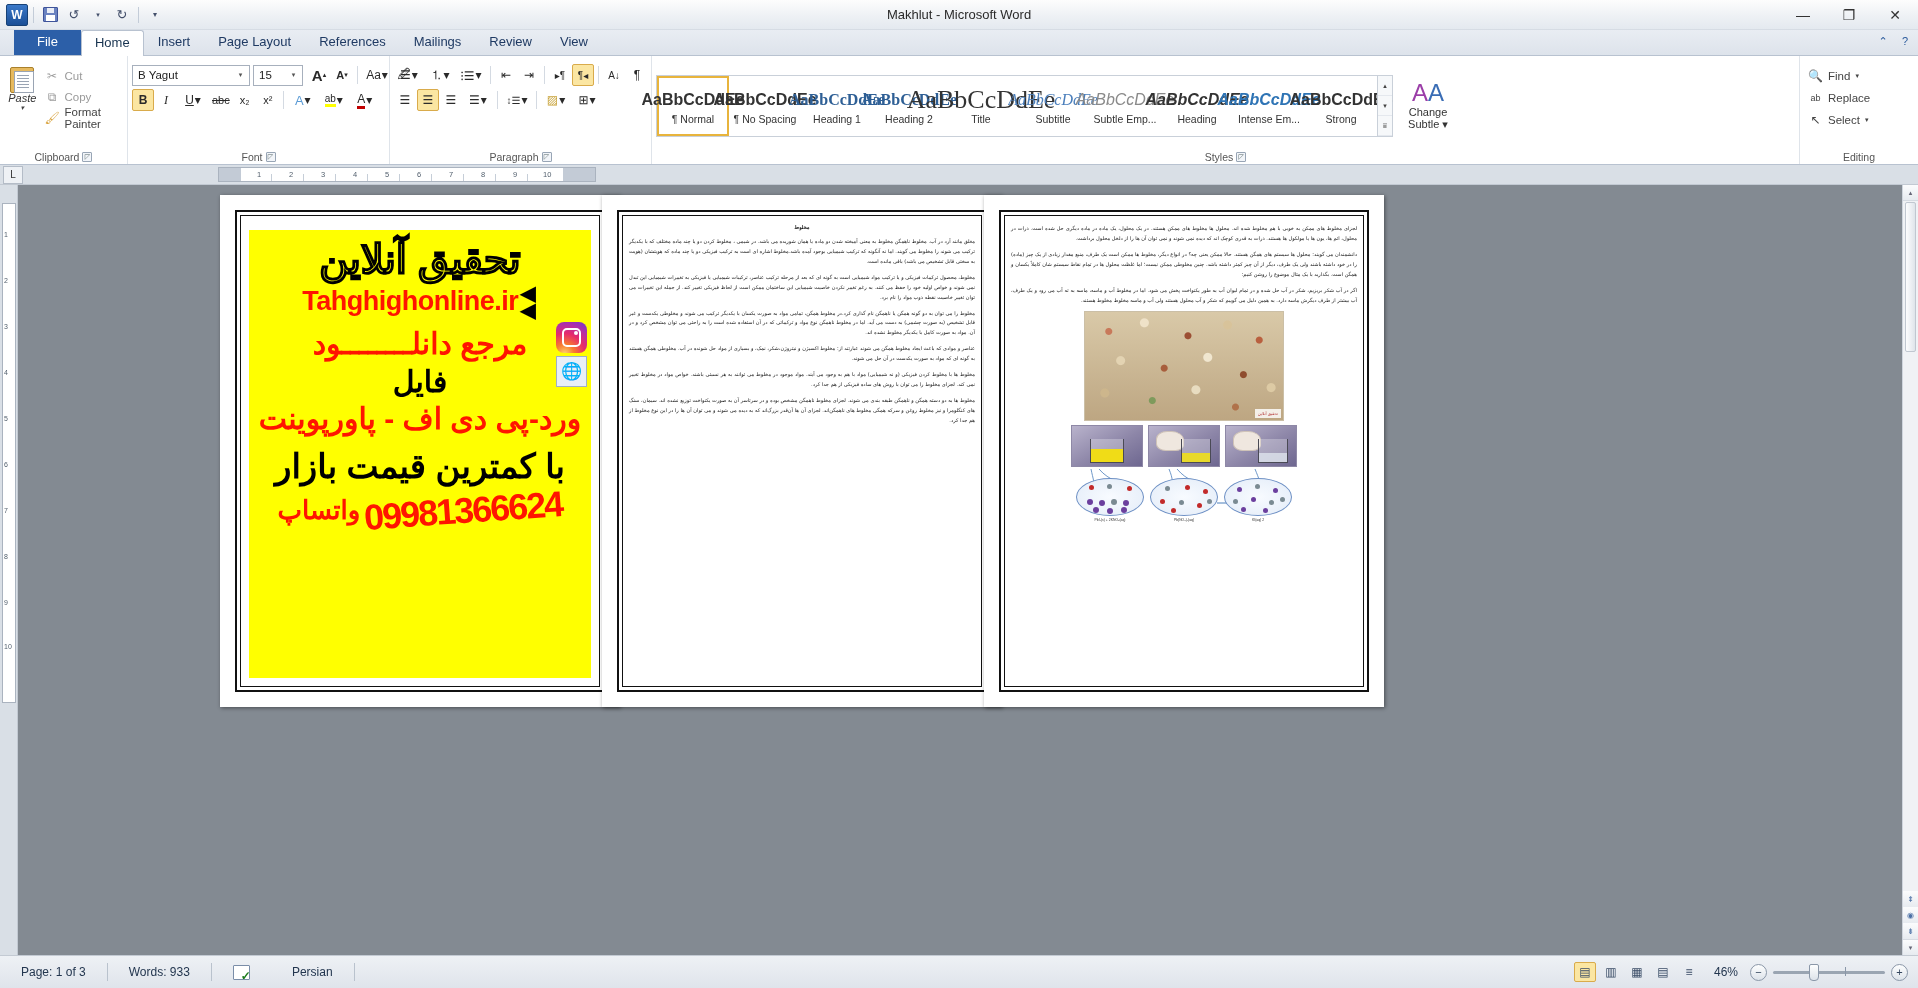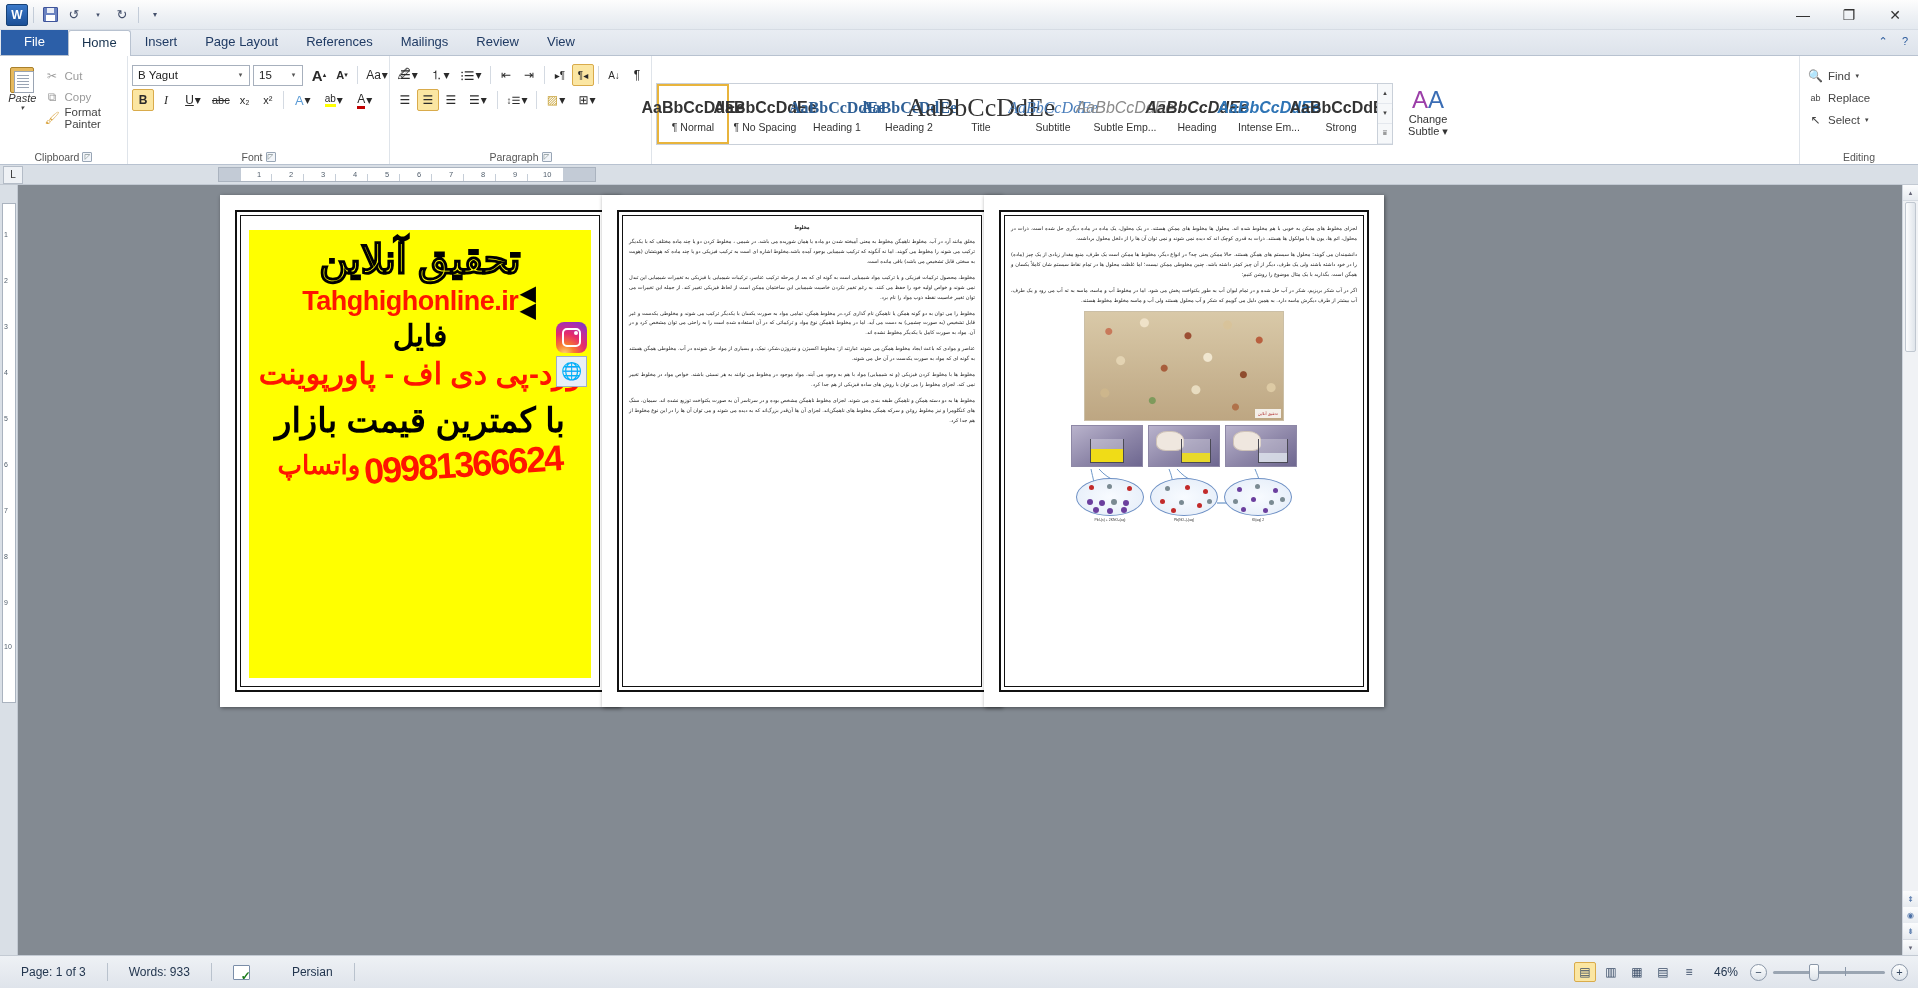--- a/index.html
+++ b/index.html
@@ -54,21 +54,21 @@
     width: 46px; height: 30px;
     display: flex; align-items: center; justify-content: center;
     font-size: 14px; color: #333;
   }
 
   
   .tabstrip {
     height: 26px; display: flex; align-items: flex-end;
     background: linear-gradient(#e9edf3, #dde3eb);
     border-bottom: 1px solid #b8c2d0;
-    padding-left: 1px;
+    padding-left: 14px;
   }
   .tab {
     padding: 4px 13px 5px; font-size: 13px; color: #1f3a63;
     border: 1px solid transparent; border-bottom: none;
     border-radius: 3px 3px 0 0; cursor: default; line-height: 16px;
   }
   .tab.file {
     background: #2c5fa8; color: #fff; padding: 5px 22px;
     border-radius: 2px 2px 0 0;
   }
@@ -388,20 +388,21 @@
     <div class="qat-sep"></div>
     <div class="qat-btn">
         <div class="save-ico"></div>
       </div>
     <div class="qat-btn">↺</div>
     <div class="qat-btn" style="font-size:7px">▾</div>
     <div class="qat-btn">↻</div>
     <div class="qat-sep"></div>
     <div class="qat-btn" style="font-size:8px">▾</div>
   </div>
+  <div class="title-text">Makhlut  -  Microsoft Word</div>
   <div class="wincontrols">
     <div>—</div>
     <div>❐</div>
     <div class="close">✕</div>
   </div>
 </div>
 
 <div class="tabstrip">
   <div class="tab file">File</div>
   <div class="tab active">Home</div>
@@ -645,20 +646,24 @@
           <div>▴</div>
           <div>▾</div>
           <div>⩸</div>
         </div>
       </div>
       <div class="big-btn" style="margin-left:6px">
         <span class="big-ico"><span style="color:#9b3ea8">A</span><span style="color:#3a6db5">A</span></span>
         <span>Change</span>
         <span>Subtle ▾</span>
       </div>
+    </div>
+    <div class="group-label">
+      <span>Styles</span>
+      <span class="dlg-launch">◸</span>
     </div>
   </div>
 
   <div class="group" style="width:118px;border-right:none">
     <div class="group-body" style="flex-direction:column;gap:1px;padding-top:6px">
       <div class="mini-row">
         <span class="mini-ico" style="color:#33528a">🔍</span>
         <span>Find</span>
         <span class="arrow-dn">▾</span>
       </div>
@@ -737,20 +742,21 @@
             <div class="ad-url">Tahghighonline.ir</div>
           </div>
 
           <div class="socials">
             <div class="ig-ico">
                 <span class="ig-dot"></span>
               </div>
             <div class="web-ico">🌐</div>
           </div>
 
+          <div class="ad-line-r" style="margin-top:8px">مرجع دانلــــــــود</div>
           <div class="ad-line-b">فایل</div>
           <div class="ad-line-r">ورد-پی دی اف - پاورپوینت</div>
           <div class="ad-line-big" style="margin-top:6px">با کمترین قیمت بازار</div>
 
           <div class="ad-phone-row">
             <div class="ad-phone">09981366624</div>
             <div class="ad-wa">واتساپ</div>
           </div>
         </div>
       </div>

